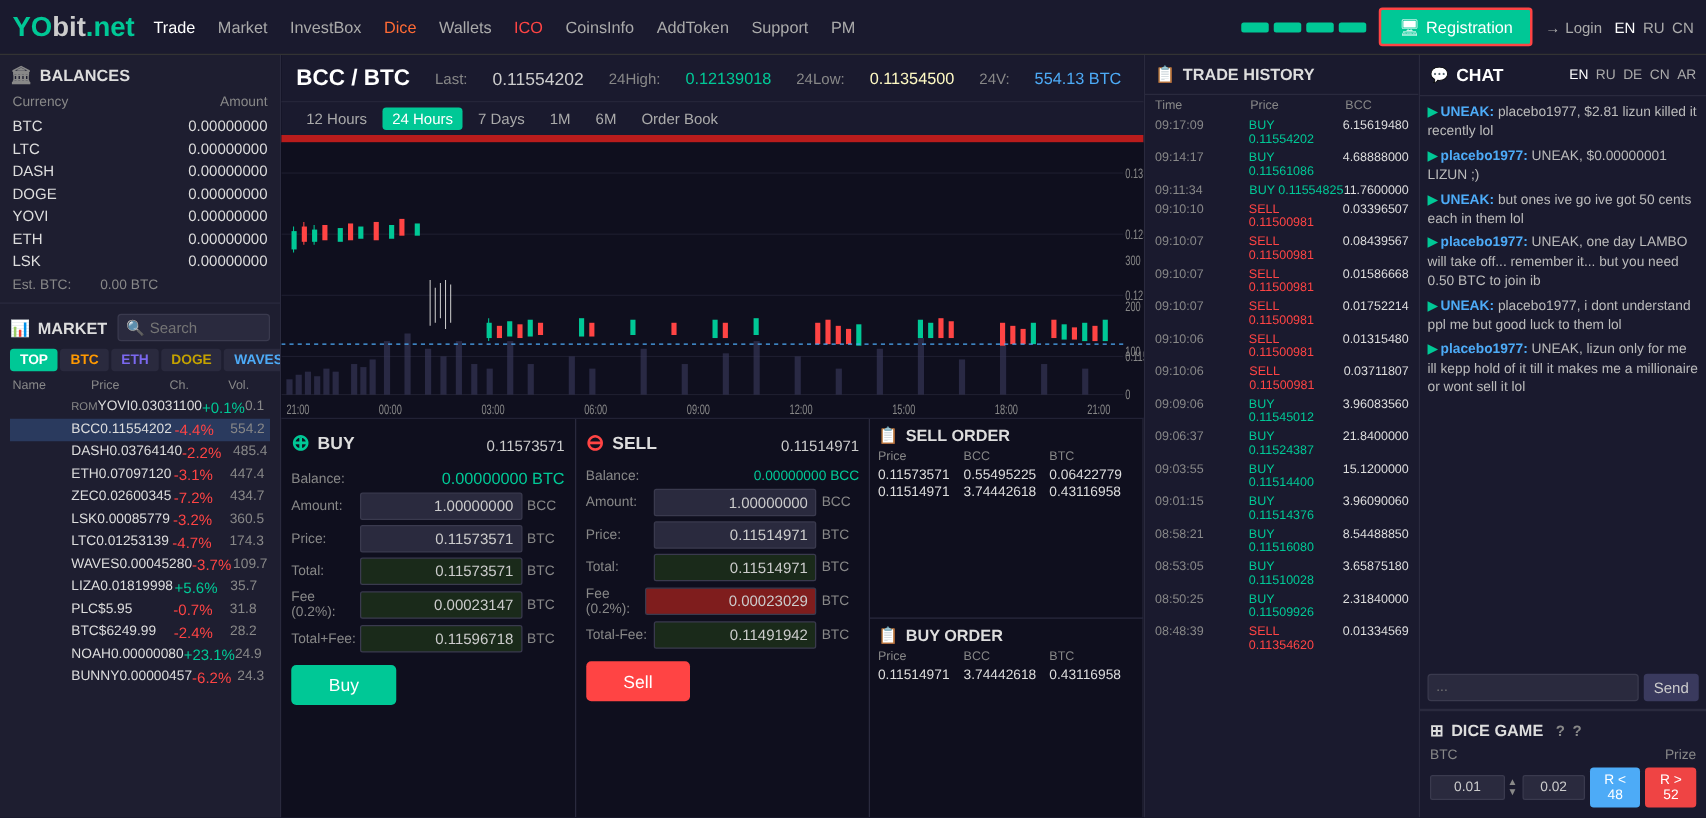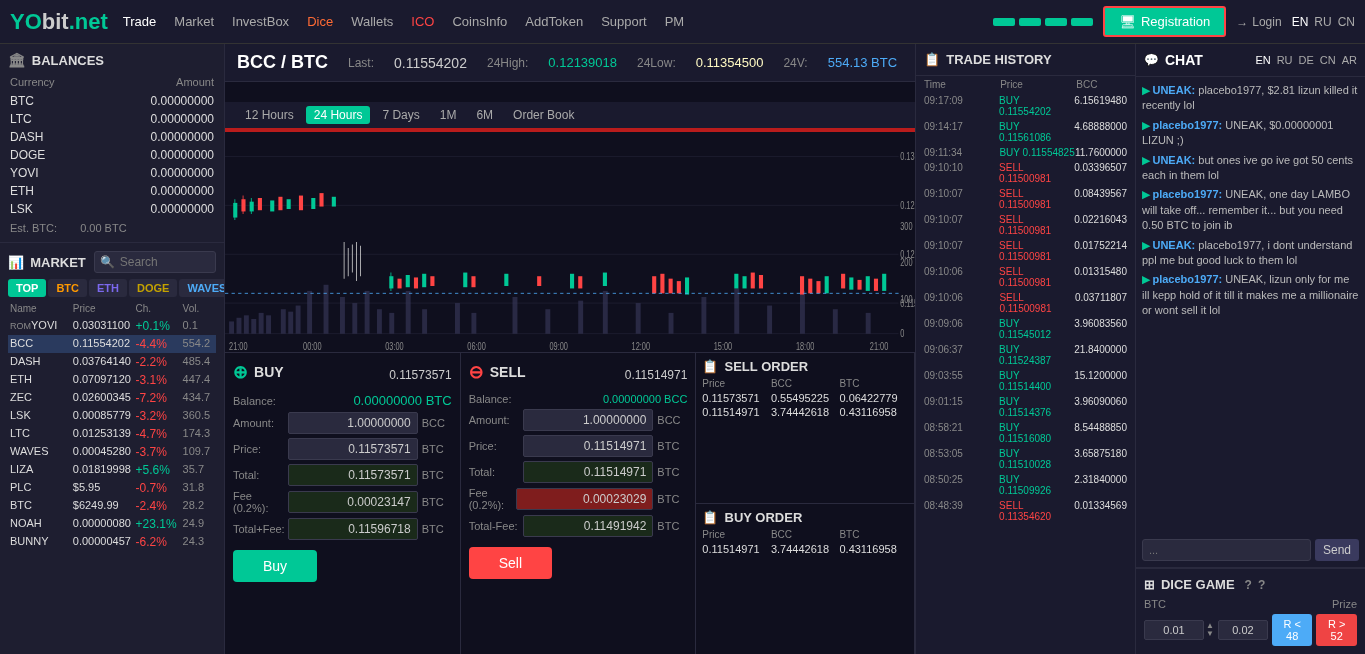--- a/index.html
+++ b/index.html
@@ -50,41 +50,41 @@
     .market-tab { padding: 3px 8px; background: #2a2a3e; color: #aaa; border-radius: 3px; cursor: pointer; font-size: 11px; font-weight: bold; }
     .market-tab.active { background: #00c896; color: #fff; }
     .market-tab.btc { color: #f90; }
     .market-tab.eth { color: #7b68ee; }
     .market-tab.doge { color: #c4a200; }
     .market-tab.waves { color: #4dabf7; }
     .coin-table-header { display: grid; grid-template-columns: 2fr 2fr 1.5fr 1fr; color: #888; font-size: 10px; margin-bottom: 3px; padding: 0 2px; }
     .coin-rows { overflow-y: auto; flex: 1; }
     .coin-row { display: grid; grid-template-columns: 2fr 2fr 1.5fr 1fr; padding: 2px 2px; cursor: pointer; }
     .coin-row.selected { background: #2a3a5e; }
-    .coin-name { color: #ddd; font-size: 11px; }
+    .coin-name { color: #ddd; font-size: 11px; margin-left: 47px; }
     .coin-name .rom { font-size: 9px; color: #888; }
     .coin-price { color: #ddd; font-size: 11px; }
     .coin-ch.pos { color: #00c896; }
     .coin-ch.neg { color: #ff4444; }
     .coin-vol { color: #888; font-size: 11px; }
 
     
     .center-panel { flex: 1; display: flex; flex-direction: column; background: #0f0f1e; overflow: hidden; }
     
     
     .chart-header { display: flex; align-items: center; gap: 20px; padding: 8px 12px; background: #1a1a2e; border-bottom: 1px solid #2a2a3e; }
     .pair-title { font-size: 18px; color: #fff; font-weight: bold; }
     .last-price { font-size: 14px; color: #ccc; }
     .high-24 { color: #00c896; font-size: 13px; }
     .low-24 { color: #fef9c3; font-size: 13px; }
     .vol-24 { color: #4dabf7; font-size: 13px; }
     .chart-label { color: #888; font-size: 12px; }
 
     
-    .timeframe-bar { display: flex; align-items: center; gap: 4px; padding: 4px 12px; background: #1a1a2e; border-bottom: 4px solid #b91c1c; margin-top: 20px; }
+    .timeframe-bar { display: flex; align-items: center; gap: 4px; padding: 4px 12px; background: #1a1a2e; border-bottom: 6px solid #b91c1c; }
     .tf-btn { padding: 2px 8px; color: #aaa; cursor: pointer; border-radius: 3px; font-size: 12px; }
     .tf-btn.active { background: #00c896; color: #fff; }
 
     
     .chart-area { flex: 1; position: relative; background: #0f0f1e; min-height: 160px; max-height: 220px; }
     .chart-svg { width: 100%; height: 100%; }
     .trade-panel { flex: 1; padding: 8px; border-right: 1px solid #2a2a3e; overflow-y: auto; }
     
     .panel-title { display: flex; align-items: center; gap: 6px; font-size: 14px; font-weight: bold; color: #ddd; margin-bottom: 6px; }
     .form-row { display: flex; justify-content: space-between; align-items: center; margin-bottom: 4px; }
@@ -674,21 +674,21 @@
     <span class="th-qty">0.03396507</span>
   </div>
           <div class="th-row">
     <span class="th-time">09:10:07</span>
     <span class="th-action sell">SELL 0.11500981</span>
     <span class="th-qty">0.08439567</span>
   </div>
           <div class="th-row">
     <span class="th-time">09:10:07</span>
     <span class="th-action sell">SELL 0.11500981</span>
-    <span class="th-qty">0.02216043</span>
+    <span class="th-qty">0.01586668</span>
   </div>
           <div class="th-row">
     <span class="th-time">09:10:07</span>
     <span class="th-action sell">SELL 0.11500981</span>
     <span class="th-qty">0.01752214</span>
   </div>
           <div class="th-row">
     <span class="th-time">09:10:06</span>
     <span class="th-action sell">SELL 0.11500981</span>
     <span class="th-qty">0.01315480</span>

